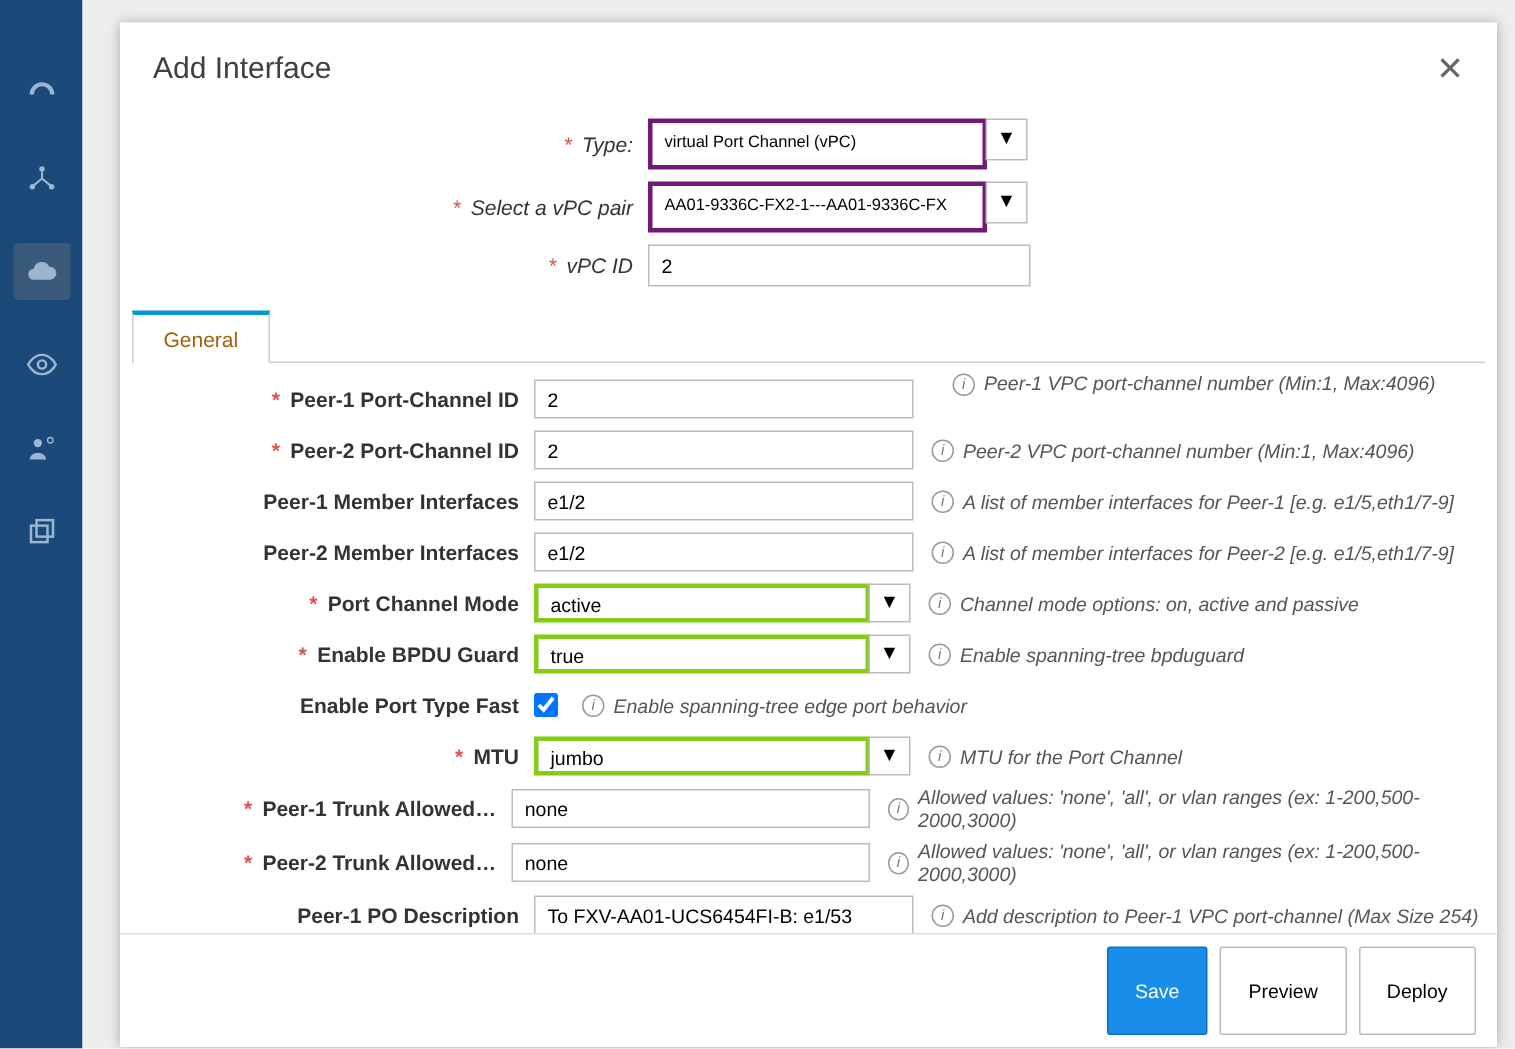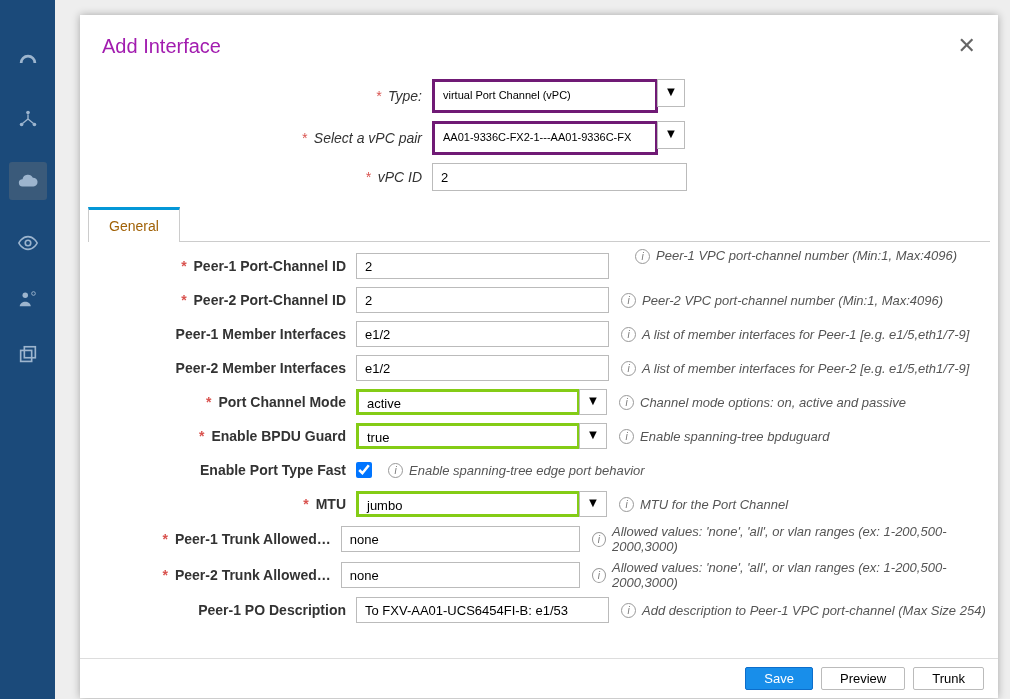--- a/index.html
+++ b/index.html
@@ -3,21 +3,21 @@
 <meta charset="utf-8">
 <style>
 * { box-sizing: border-box; margin: 0; padding: 0; }
 body { font-family: Arial, Helvetica, sans-serif; font-size: 13px; background: #f0f0f0; width: 1010px; height: 699px; overflow: hidden; position: relative; }
 .sidebar { position: absolute; left: 0; top: 0; width: 55px; height: 699px; background: #1b4a7a; display: flex; flex-direction: column; align-items: center; padding-top: 50px; gap: 30px; }
 .sidebar-icon { width: 26px; height: 26px; color: #9db5ce; display: flex; align-items: center; justify-content: center; cursor: pointer; }
 .sidebar-icon.active { background: #3a5a7a; border-radius: 3px; padding: 6px; width: 38px; height: 38px; }
 .backdrop { position: absolute; left: 55px; top: 0; right: 0; height: 699px; background: #eee; }
 .modal { position: absolute; left: 80px; top: 15px; width: 918px; height: 683px; background: #fff; box-shadow: 0 0 8px rgba(0,0,0,0.3); display: flex; flex-direction: column; }
 .modal-header { padding: 18px 22px 10px; display: flex; justify-content: space-between; align-items: center; }
-.modal-title { font-size: 20px; color: #a21caf; font-weight: normal; }
+.modal-title { font-size: 20px; color: #404040; font-weight: normal; }
 .close-btn { font-size: 22px; color: #666; cursor: pointer; background: none; border: none; }
 .top-form { padding: 10px 22px 8px; }
 .top-row { display: flex; align-items: center; margin-bottom: 8px; }
 .top-label { width: 330px; text-align: right; padding-right: 10px; color: #333; font-size: 14px; font-style: italic; }
 .req { color: #d9534f; margin-right: 3px; }
 .top-input, .top-select { height: 28px; border: 1px solid #bbb; padding: 0 8px; font-size: 13px; }
 .top-input { width: 255px; }
 .top-select-wrap { position: relative; display: inline-block; }
 .top-select-wrap .select-field { height: 34px; border: 3px solid #701a75; padding: 3px 8px; font-size: 11px; width: 226px; display: inline-block; vertical-align: top; line-height: 20px; overflow: hidden; white-space: nowrap; }
 .top-select-wrap .caret-btn { display: inline-block; width: 28px; height: 28px; border: 1px solid #bbb; margin-left: -1px; text-align: center; line-height: 24px; cursor: pointer; vertical-align: top; }
@@ -28,21 +28,21 @@
 .info-icon { display: inline-block; width: 15px; height: 15px; border: 1px solid #999; border-radius: 50%; text-align: center; font-size: 10px; line-height: 13px; color: #777; font-style: italic; margin-right: 6px; vertical-align: middle; }
 .form-row { display: flex; align-items: center; margin: 6px 0; min-height: 28px; }
 .form-label { width: 266px; text-align: right; padding-right: 10px; color: #333; font-size: 14px; white-space: nowrap; overflow: hidden; text-overflow: ellipsis; font-weight: bold; }
 .form-input { width: 253px; height: 26px; border: 1px solid #bbb; padding: 0 8px; font-size: 13px; }
 .form-select-wrap { display: flex; }
 .form-select-field { width: 224px; height: 26px; border: 3px solid #84cc16; padding: 3px 8px; font-size: 13px; line-height: 18px; }
 .form-caret { width: 28px; height: 26px; border: 1px solid #bbb; margin-left: -1px; text-align: center; line-height: 22px; cursor: pointer; }
 .form-check { width: 16px; height: 16px; margin-right: 4px; }
 .form-hint { margin-left: 12px; color: #555; font-style: italic; font-size: 13px; display: flex; align-items: center; }
 .modal-footer { border-top: 1px solid #ddd; padding: 8px 14px; display: flex; justify-content: flex-end; gap: 8px; background: #fff; }
-.btn { padding: 3px 18px; border: 1px solid #bbb; background: #fff; font-size: 13px; cursor: pointer; border-radius: 2px; }
+.btn { padding: 21px 18px; border: 1px solid #bbb; background: #fff; font-size: 13px; cursor: pointer; border-radius: 2px; }
 .btn-primary { background: #188eea; border-color: #0d6ecb; color: #fff; }
 </style>
 </head>
 <body>
 
 <div class="sidebar">
   <div class="sidebar-icon">
       <svg viewBox="0 0 24 24" width="22" height="22" fill="currentColor">
         <path d="M12 3a9 9 0 00-9 9h3a6 6 0 1112 0h3a9 9 0 00-9-9z"></path>
       </svg>
@@ -207,15 +207,15 @@
           <span class="info-icon">i</span>
           <span>Add description to Peer-1 VPC port-channel (Max Size 254)</span>
         </div>
       </div>
 
   </div>
 
   <div class="modal-footer">
     <button class="btn btn-primary">Save</button>
     <button class="btn">Preview</button>
-    <button class="btn">Trunk</button>
+    <button class="btn">Deploy</button>
   </div>
 </div>
 
 </body></html>

